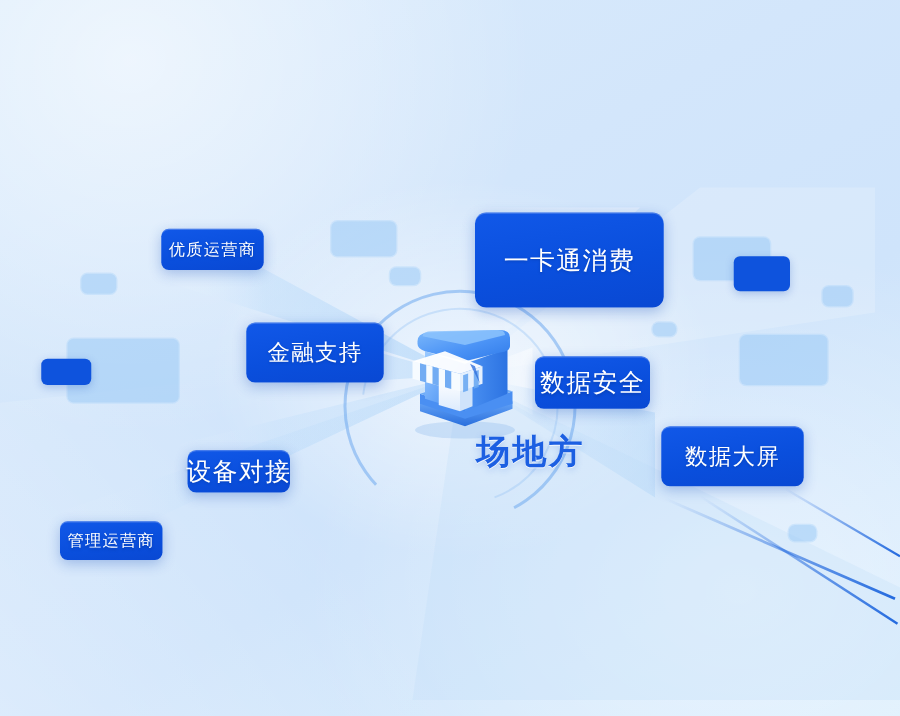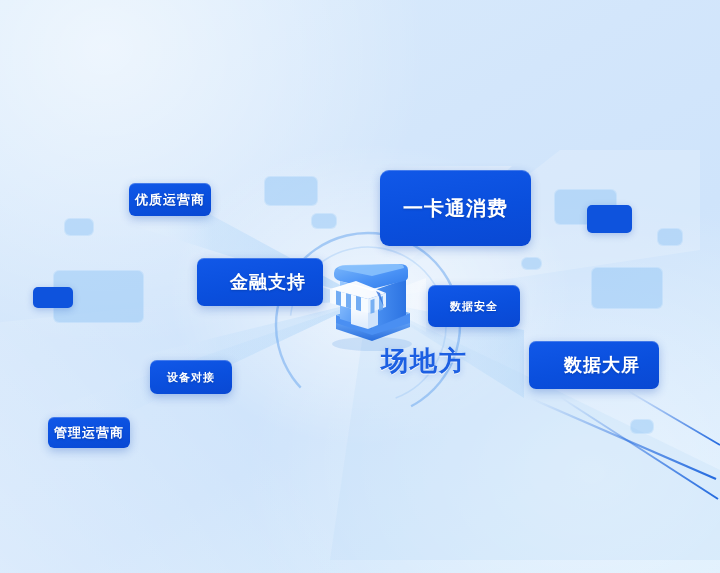--- a/index.html
+++ b/index.html
@@ -104,30 +104,30 @@
   }
 
   
   .badge {
     position: absolute;
     display: flex;
     align-items: center;
     justify-content: center;
     background: linear-gradient(170deg, #1158e8 0%, #0a4fdd 55%, #0948d3 100%);
     color: #ffffff;
-    font-weight: bold;
+    font-weight: normal;
     border-radius: 7px;
     box-shadow: 0 3px 10px rgba(17,72,184,.30), inset 0 1px 0 rgba(255,255,255,.22);
     letter-spacing: 1px;
     white-space: nowrap;
     text-shadow: 0 1px 2px rgba(6,42,120,.35);
   }
   .badge.sz-xl { font-size: 20px; border-radius: 9px; }
-  .badge.sz-lg { font-size: 18px; padding-left: 16px; }
-  .badge.sz-md { font-size: 11px; }
+  .badge.sz-lg { font-size: 18px; }
+  .badge.sz-md { font-size: 20px; }
   .badge.sz-sm { font-size: 13px; border-radius: 6px; }
 
   
   .speedlines {
     position: absolute;
     right: 0;
     bottom: 70px;
     width: 190px;
     height: 120px;
     pointer-events: none;

